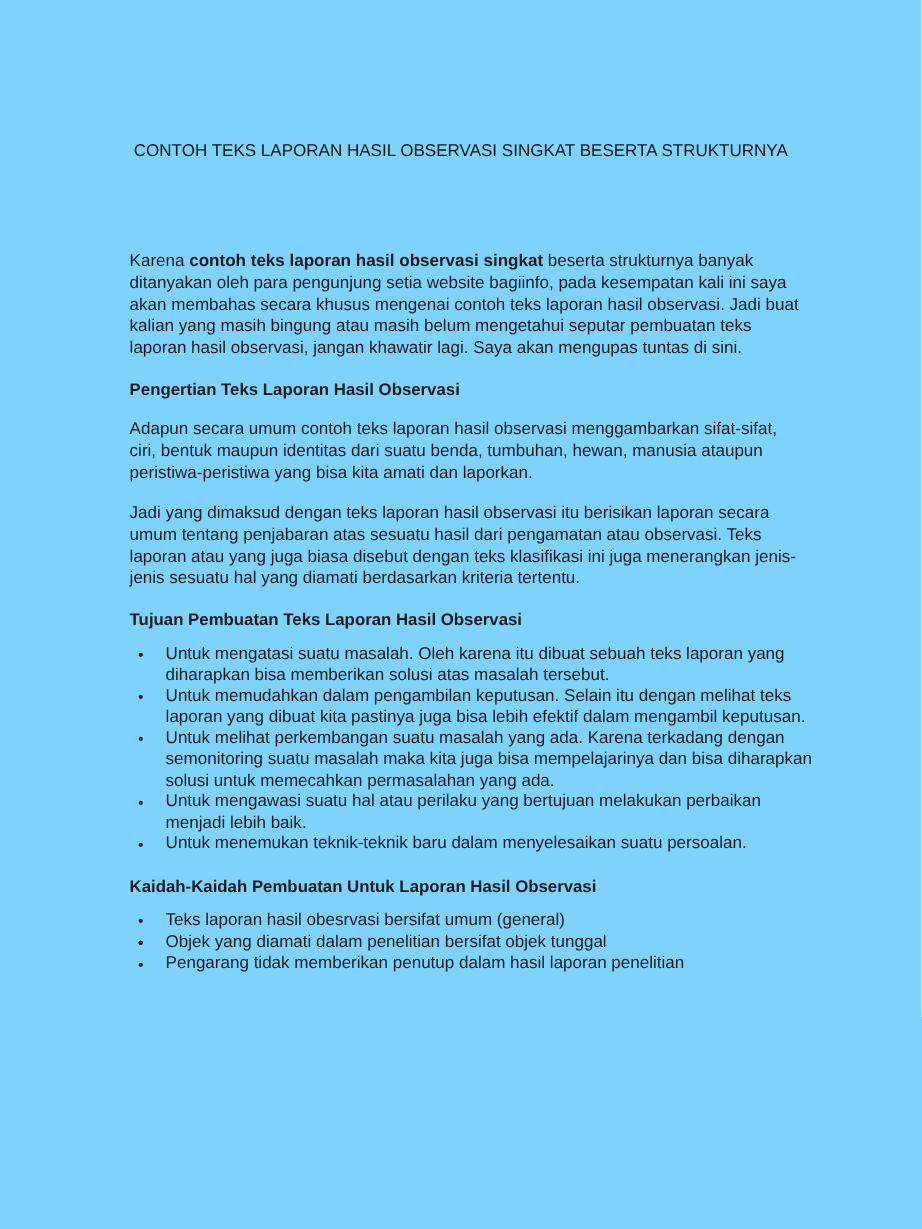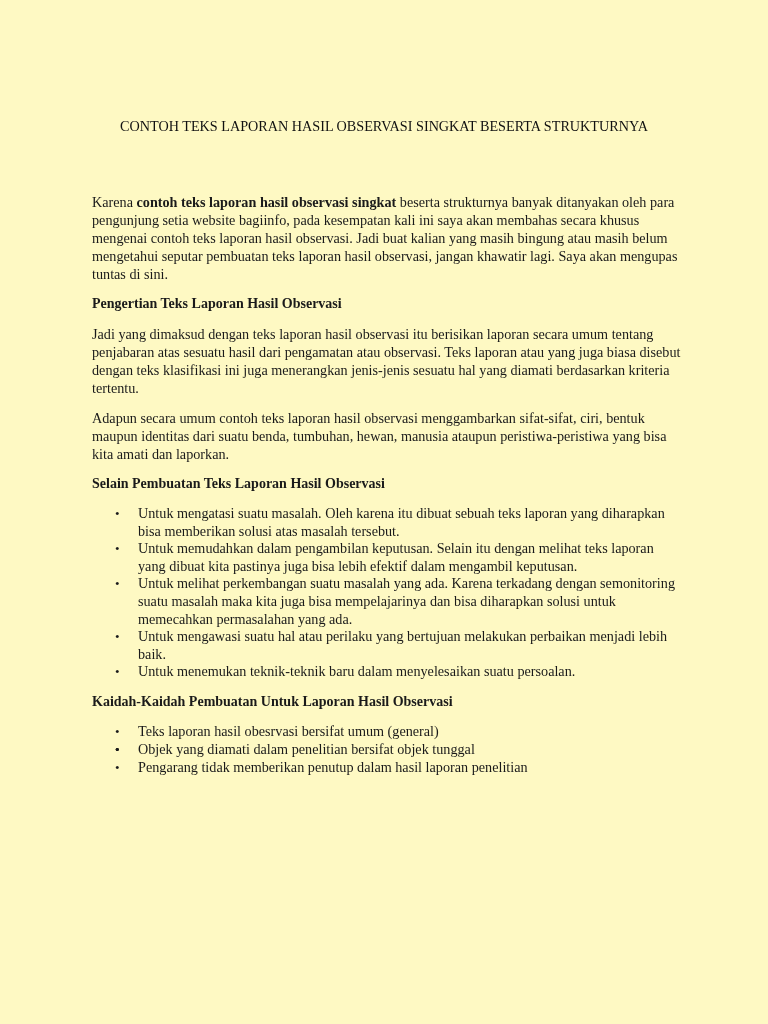--- a/index.html
+++ b/index.html
@@ -1,30 +1,30 @@
 <!DOCTYPE html>
 <html><head>
   <meta charset="utf-8">
   <style>
     html, body { margin: 0; padding: 0; background: #ffffff; }
     body { width: 768px; height: 1024px; overflow: hidden; position: relative; }
     .page {
       position: absolute; left: 0; top: 0; width: 768px; height: 1024px;
-      background: #fef9c3; color: #1a1a1a;
-      font-family: Liberation Serif, serif;
+      background: #7dd3fc; color: #1a1a1a;
+      font-family: Liberation Sans, sans-serif;
     }
     .title {
       position: absolute; left: 92px; top: 117px; width: 584px;
       text-align: center; font-size: 14.2px; line-height: 18px; color: #111;
     }
     .content {
       position: absolute; left: 92px; top: 193px; width: 590px;
       font-size: 14.2px; line-height: 18px; color: #1a1a1a;
     }
-    p { margin: 0; }
+    p { margin: 16px; }
     .para { margin-bottom: 12px; }
     .heading { font-weight: bold; margin-bottom: 12px; font-size: 14px; }
     .intro-bold { font-weight: bold; }
     ul { margin: 0 0 12px 0; padding: 0; list-style: none; }
     ul.tujuan li { position: relative; padding-left: 46px; line-height: 17.6px; }
     ul.tujuan li .txt { line-height: 17.6px; }
     ul.kaidah li { position: relative; padding-left: 46px; line-height: 17.8px; }
     li .bullet {
       position: absolute; left: 23px; top: 0; font-size: 13px;
     }
@@ -32,24 +32,24 @@
 </head>
 <body>
 
 <div class="page">
   <div class="title">CONTOH TEKS LAPORAN HASIL OBSERVASI SINGKAT BESERTA STRUKTURNYA</div>
 
   <div class="content">
     <p class="para"><span>Karena </span><span class="intro-bold">contoh teks laporan hasil observasi singkat</span><span> beserta strukturnya banyak ditanyakan oleh para pengunjung setia website bagiinfo, pada kesempatan kali ini saya akan membahas secara khusus mengenai contoh teks laporan hasil observasi. Jadi buat kalian yang masih bingung atau masih belum mengetahui seputar pembuatan teks laporan hasil observasi, jangan khawatir lagi. Saya akan mengupas tuntas di sini.</span></p>
 
     <p class="heading">Pengertian Teks Laporan Hasil Observasi</p>
+    <p class="para">Adapun secara umum contoh teks laporan hasil observasi menggambarkan sifat-sifat, ciri, bentuk maupun identitas dari suatu benda, tumbuhan, hewan, manusia ataupun peristiwa-peristiwa yang bisa kita amati dan laporkan.</p>
     <p class="para">Jadi yang dimaksud dengan teks laporan hasil observasi itu berisikan laporan secara umum tentang penjabaran atas sesuatu hasil dari pengamatan atau observasi. Teks laporan atau yang juga biasa disebut dengan teks klasifikasi ini juga menerangkan jenis-jenis sesuatu hal yang diamati berdasarkan kriteria tertentu.</p>
-    <p class="para">Adapun secara umum contoh teks laporan hasil observasi menggambarkan sifat-sifat, ciri, bentuk maupun identitas dari suatu benda, tumbuhan, hewan, manusia ataupun peristiwa-peristiwa yang bisa kita amati dan laporkan.</p>
 
-    <p class="heading">Selain Pembuatan Teks Laporan Hasil Observasi</p>
+    <p class="heading">Tujuan Pembuatan Teks Laporan Hasil Observasi</p>
 
     <ul class="tujuan">
       <li><span class="bullet">•</span><span class="txt">Untuk mengatasi suatu masalah. Oleh karena itu dibuat sebuah teks laporan yang diharapkan bisa memberikan solusi atas masalah tersebut.</span></li>
       <li><span class="bullet">•</span><span class="txt">Untuk memudahkan dalam pengambilan keputusan. Selain itu dengan melihat teks laporan yang dibuat kita pastinya juga bisa lebih efektif dalam mengambil keputusan.</span></li>
       <li><span class="bullet">•</span><span class="txt">Untuk melihat perkembangan suatu masalah yang ada. Karena terkadang dengan semonitoring suatu masalah maka kita juga bisa mempelajarinya dan bisa diharapkan solusi untuk memecahkan permasalahan yang ada.</span></li>
       <li><span class="bullet">•</span><span class="txt">Untuk mengawasi suatu hal atau perilaku yang bertujuan melakukan perbaikan menjadi lebih baik.</span></li>
       <li><span class="bullet">•</span><span class="txt">Untuk menemukan teknik-teknik baru dalam menyelesaikan suatu persoalan.</span></li>
     </ul>
 
     <p class="heading">Kaidah-Kaidah Pembuatan Untuk Laporan Hasil Observasi</p>

